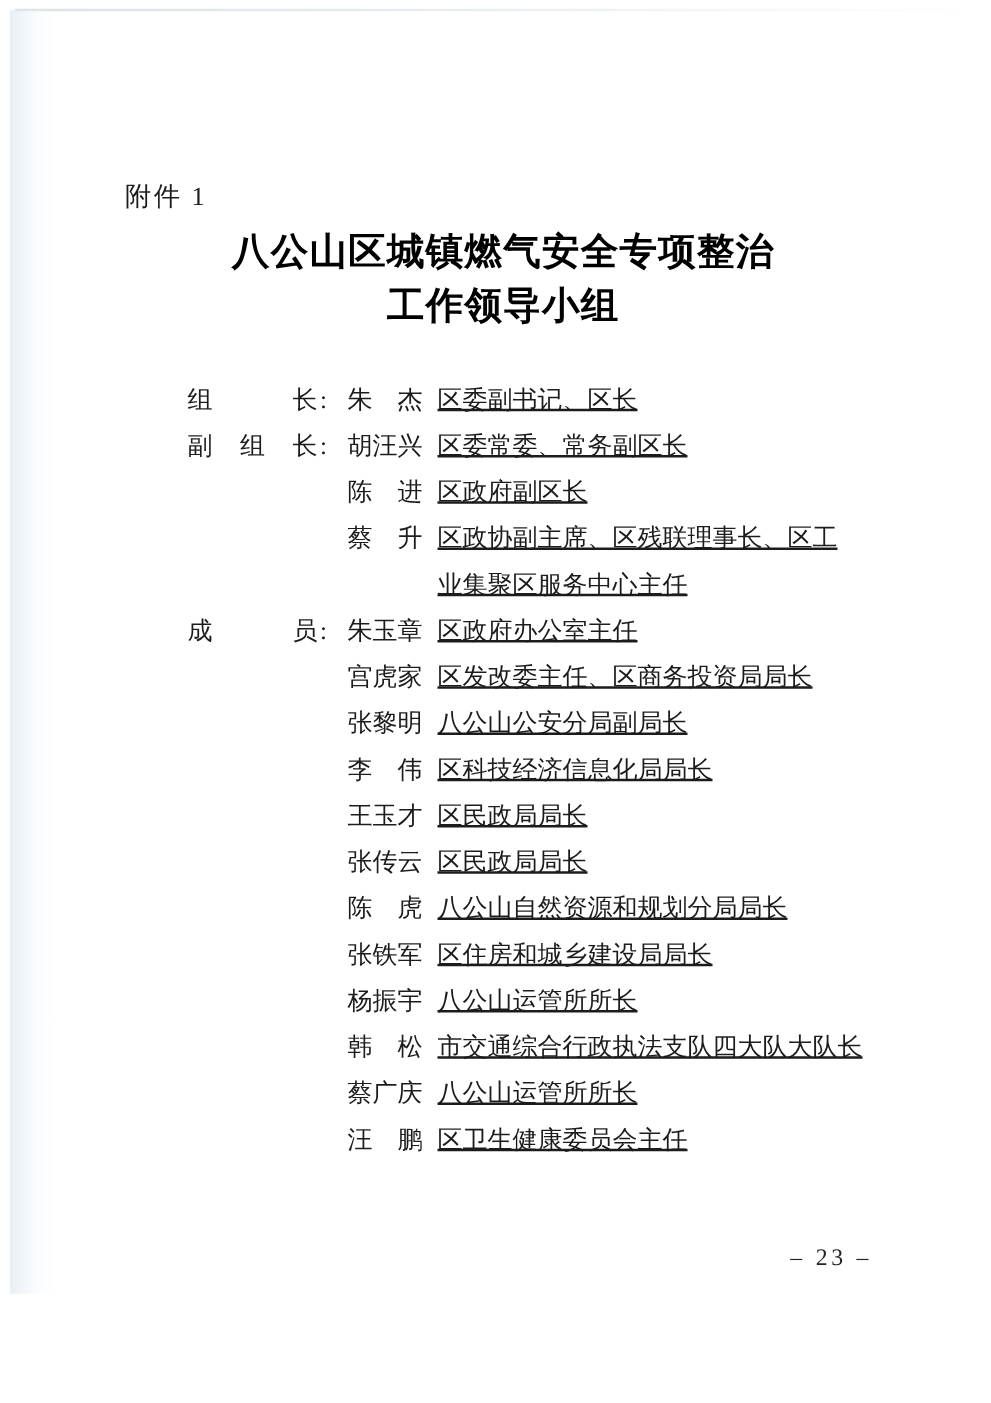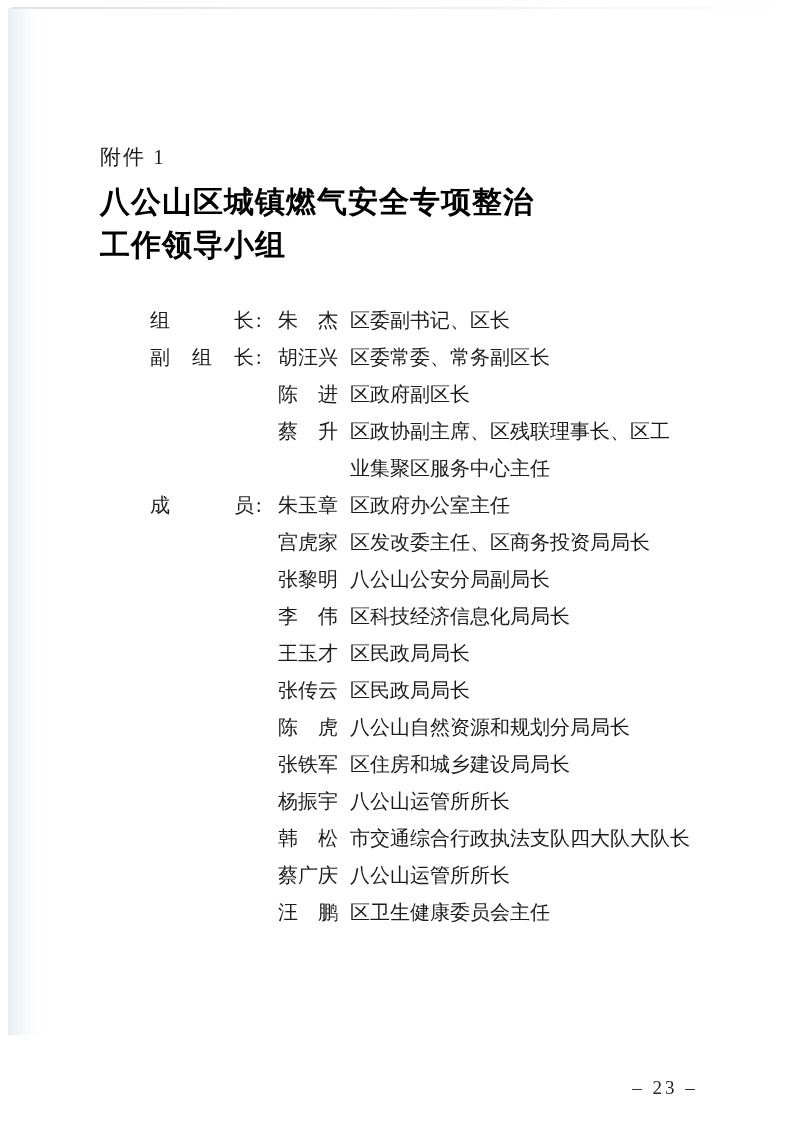--- a/index.html
+++ b/index.html
@@ -35,20 +35,21 @@
     top: 142px; left: 100px;
     font-size: 21px;
     line-height: 30px;
     color: #1c1c1c;
     letter-spacing: 2px;
   }
   .title {
     position: absolute;
     top: 180px; left: 100px; right: 88px;
     margin: 0;
+    text-align: center;
     font-size: 30px;
     line-height: 43px;
     font-weight: 700;
     color: #000000;
     letter-spacing: 1px;
   }
   .title span { display: block; }
   .roster {
     position: absolute;
     top: 302px; left: 150px;
@@ -72,24 +73,25 @@
   }
   .role-colon { margin-left: 2px; }
   .name {
     flex: 0 0 62px;
     margin-right: 10px;
     white-space: nowrap;
   }
   .duty {
     flex: 1;
     white-space: pre-wrap;
+    text-decoration: underline;
   }
   .footer {
     position: absolute;
-    top: 1077px; left: 600px;
+    top: 996px; left: 600px;
     width: 130px;
     text-align: center;
     font-size: 19px;
     letter-spacing: 3px;
     color: #24242c;
   }
 </style>
 </head>
 <body>
 

